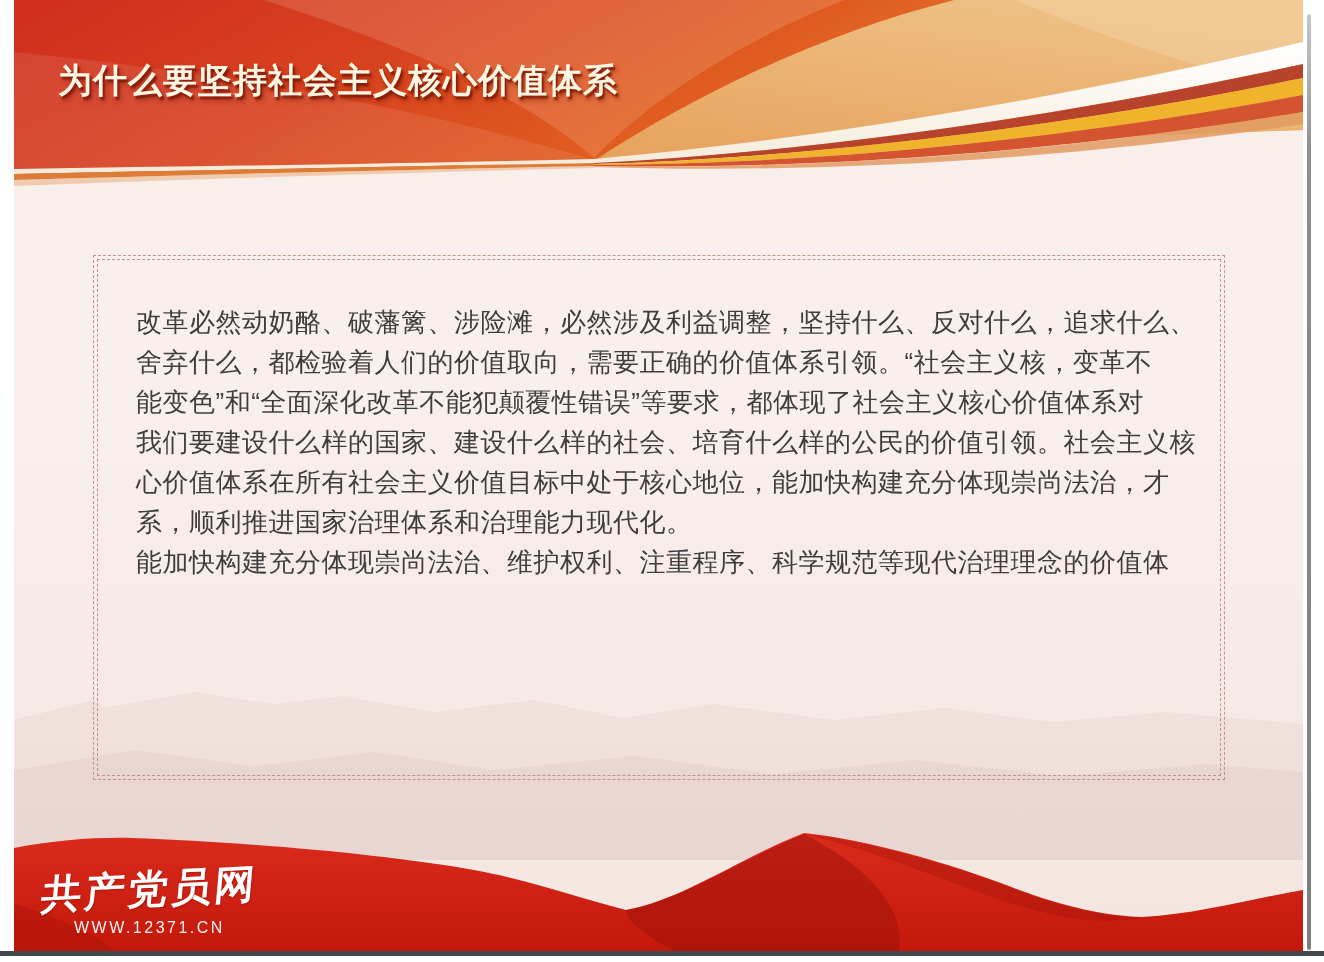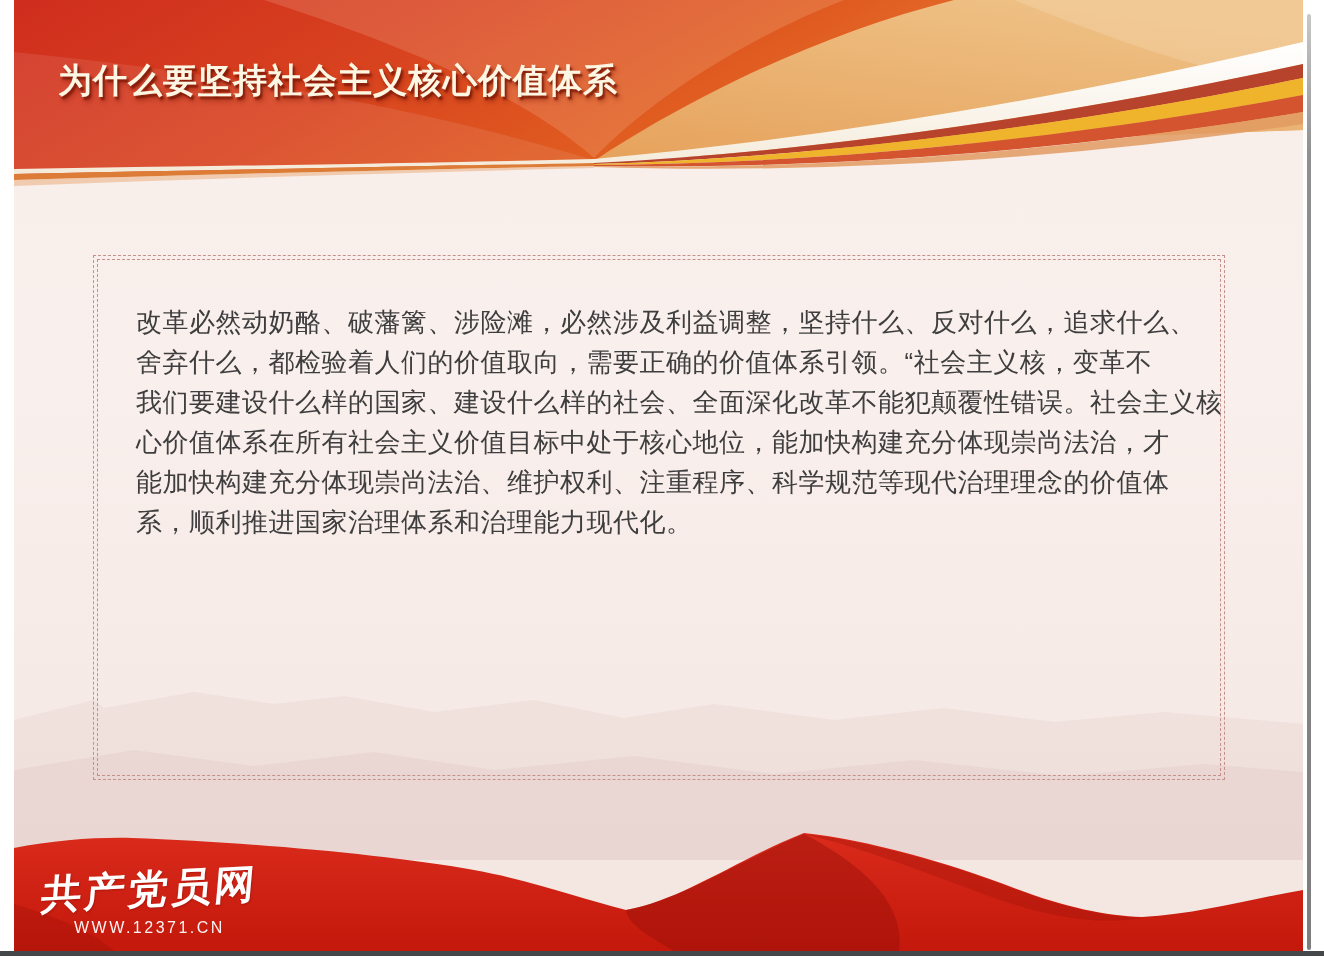--- a/index.html
+++ b/index.html
@@ -118,24 +118,25 @@
 
     <svg class="mountains" viewBox="0 0 1289 260" preserveAspectRatio="none">
       <path d="M0,120 L80,100 90,108 180,92 260,104 330,96 420,112 520,100 610,118 700,104 820,120 930,108 1040,122 1150,112 1289,124 L1289,260 L0,260 Z" fill="rgba(190,150,150,0.10)"></path>
       <path d="M0,170 L120,150 240,166 360,152 480,170 620,156 760,174 900,160 1050,176 1190,164 1289,172 L1289,260 L0,260 Z" fill="rgba(195,155,155,0.12)"></path>
     </svg>
 
     <div class="content-box">
       <div class="content-box-inner">
         <div class="para-line">改革必然动奶酪、破藩篱、涉险滩，必然涉及利益调整，坚持什么、反对什么，追求什么、</div>
         <div class="para-line">舍弃什么，都检验着人们的价值取向，需要正确的价值体系引领。“社会主义核，变革不</div>
-        <div class="para-line">我们要建设什么样的国家、建设什么样的社会、全面深化改革不能犯颠覆性错误。社会主义核</div>
+        <div class="para-line">能变色”和“全面深化改革不能犯颠覆性错误”等要求，都体现了社会主义核心价值体系对</div>
+        <div class="para-line">我们要建设什么样的国家、建设什么样的社会、培育什么样的公民的价值引领。社会主义核</div>
         <div class="para-line">心价值体系在所有社会主义价值目标中处于核心地位，能加快构建充分体现崇尚法治，才</div>
+        <div class="para-line">系，顺利推进国家治理体系和治理能力现代化。</div>
         <div class="para-line">能加快构建充分体现崇尚法治、维护权利、注重程序、科学规范等现代治理理念的价值体</div>
-        <div class="para-line">系，顺利推进国家治理体系和治理能力现代化。</div>
       </div>
     </div>
 
     <svg class="ribbon-svg" viewBox="0 0 1289 165" preserveAspectRatio="none">
       <defs>
         <linearGradient id="ribbonGrad" x1="0" y1="0" x2="0" y2="1">
           <stop offset="0" stop-color="#da2b1c"></stop>
           <stop offset="1" stop-color="#c3180b"></stop>
         </linearGradient>
       </defs>

